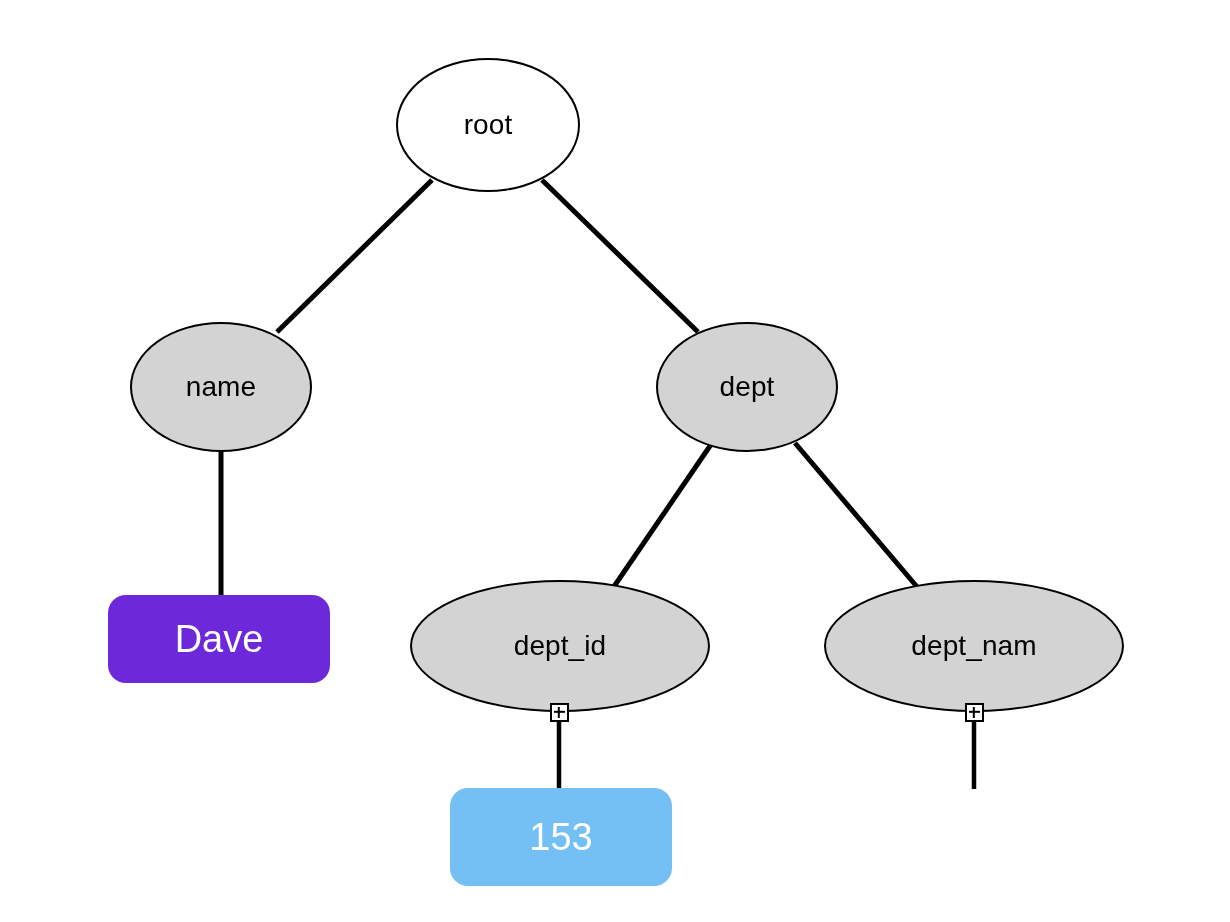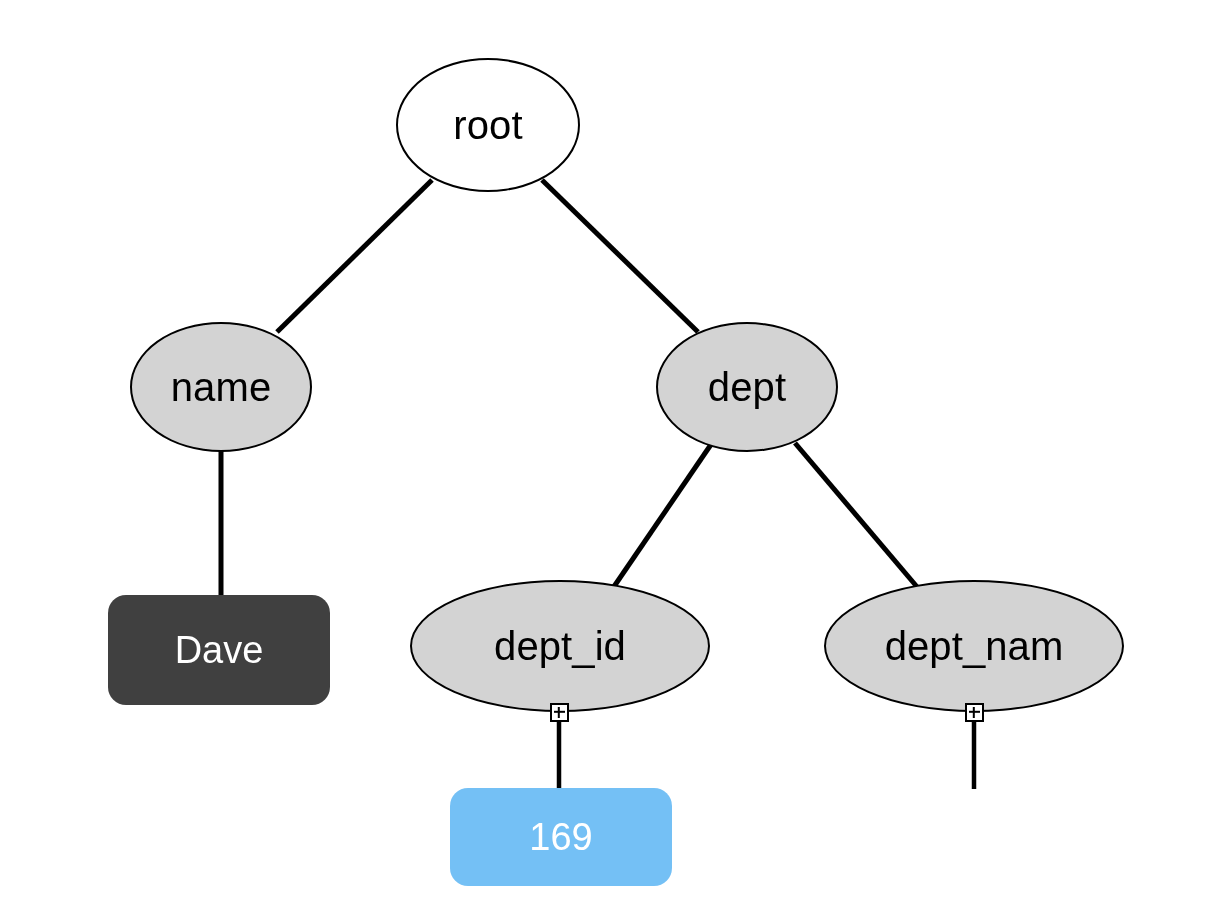--- a/index.html
+++ b/index.html
@@ -37,21 +37,21 @@
     border: 2.4px solid #000000;
   }
   .ellipse-root {
     background: #ffffff;
   }
   .ellipse-gray {
     background: #d3d3d3;
   }
   .ellipse-node .label {
     color: #000000;
-    font-size: 40px;
+    font-size: 28px;
     line-height: 1;
     letter-spacing: 0.1px;
   }
   .leaf-node {
     background: #74c0f5;
     border-radius: 18px;
   }
   .leaf-node .label {
     color: #ffffff;
     font-size: 38px;
@@ -106,33 +106,33 @@
   </div>
 
   <div class="node ellipse-node ellipse-gray" style="left: 130px; top: 322px; width: 182px; height: 130px; background: rgb(211, 211, 211);">
     <span class="label">name</span>
   </div>
 
   <div class="node ellipse-node ellipse-gray" style="left: 656px; top: 322px; width: 182px; height: 130px; background: rgb(211, 211, 211);">
     <span class="label">dept</span>
   </div>
 
-  <div class="node leaf-node" style="left: 108px; top: 595px; width: 222px; height: 110px; background: #404040;">
+  <div class="node leaf-node" style="left: 108px; top: 595px; width: 222px; height: 88px; background: #6d28d9;">
     <span class="label">Dave</span>
   </div>
 
   <div class="node ellipse-node ellipse-gray" style="left: 410px; top: 580px; width: 300px; height: 132px; background: rgb(211, 211, 211);">
     <span class="label">dept_id</span>
   </div>
 
   <div class="node ellipse-node ellipse-gray" style="left: 824px; top: 580px; width: 300px; height: 132px; background: rgb(211, 211, 211);">
     <span class="label">dept_nam</span>
   </div>
 
   <div class="node leaf-node" style="left: 450px; top: 788px; width: 222px; height: 98px; background: rgb(116, 192, 245);">
-    <span class="label">169</span>
+    <span class="label">153</span>
   </div>
 
 
   <div class="plus-marker" style="left: 549.5px; top: 702.5px;"></div>
   <div class="plus-marker" style="left: 964.5px; top: 702.5px;"></div>
 
 </div>
 
 </body></html>

